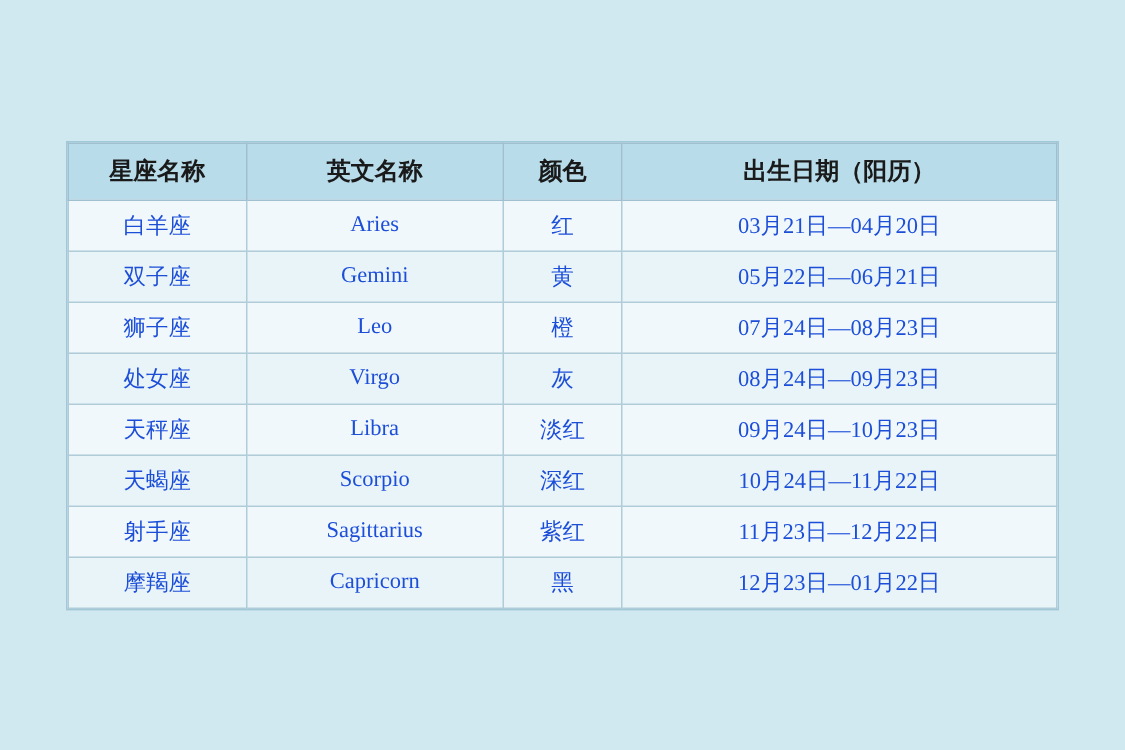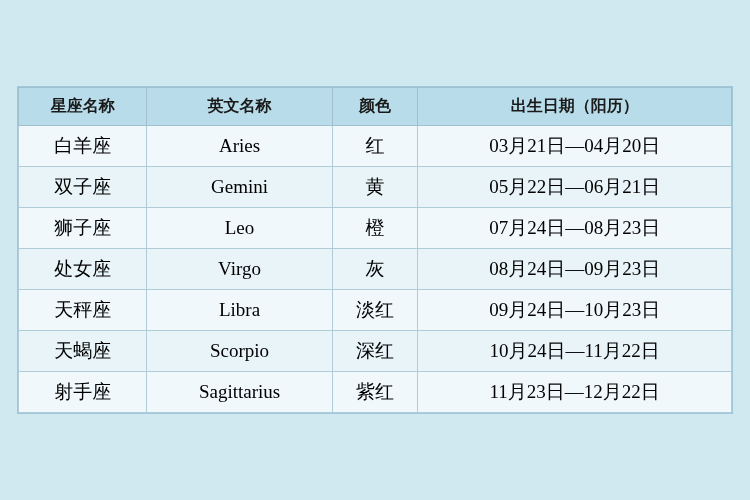--- a/index.html
+++ b/index.html
@@ -14,21 +14,21 @@
       background-color: #d0e8f0;
       display: flex;
       align-items: center;
       justify-content: center;
       font-family: "SimSun", "宋体", serif;
     }
 
     .table-container {
       background-color: #e8f4f8;
       border: 1px solid #a0c8d8;
-      width: 716px;
+      width: 662px;
     }
 
     table {
       width: 100%;
       border-collapse: collapse;
     }
 
     thead tr {
       background-color: #b8dcea;
     }
@@ -47,22 +47,22 @@
     }
 
     tbody tr:nth-child(even) {
       background-color: #e8f4f8;
     }
 
     tbody td {
       border: 1px solid #b0ccd8;
       padding: 7px 6px;
       text-align: center;
-      font-size: 19px;
-      color: #000000;
+      font-size: 15px;
+      color: #1d4ed8;
     }
 
     .col-chinese { width: 18%; }
     .col-english { width: 26%; }
     .col-color { width: 12%; margin-top: 28px; }
     .col-date { width: 44%; }
   </style>
 </head>
 <body>
 
@@ -112,15 +112,21 @@
           <td>Scorpio</td>
           <td>深红</td>
           <td>10月24日—11月22日</td>
         </tr>
         <tr>
           <td>射手座</td>
           <td>Sagittarius</td>
           <td>紫红</td>
           <td>11月23日—12月22日</td>
         </tr>
+        <tr>
+          <td>摩羯座</td>
+          <td>Capricorn</td>
+          <td>黑</td>
+          <td>12月23日—01月22日</td>
+        </tr>
       </tbody>
   </table>
 </div>
 
 </body></html>

